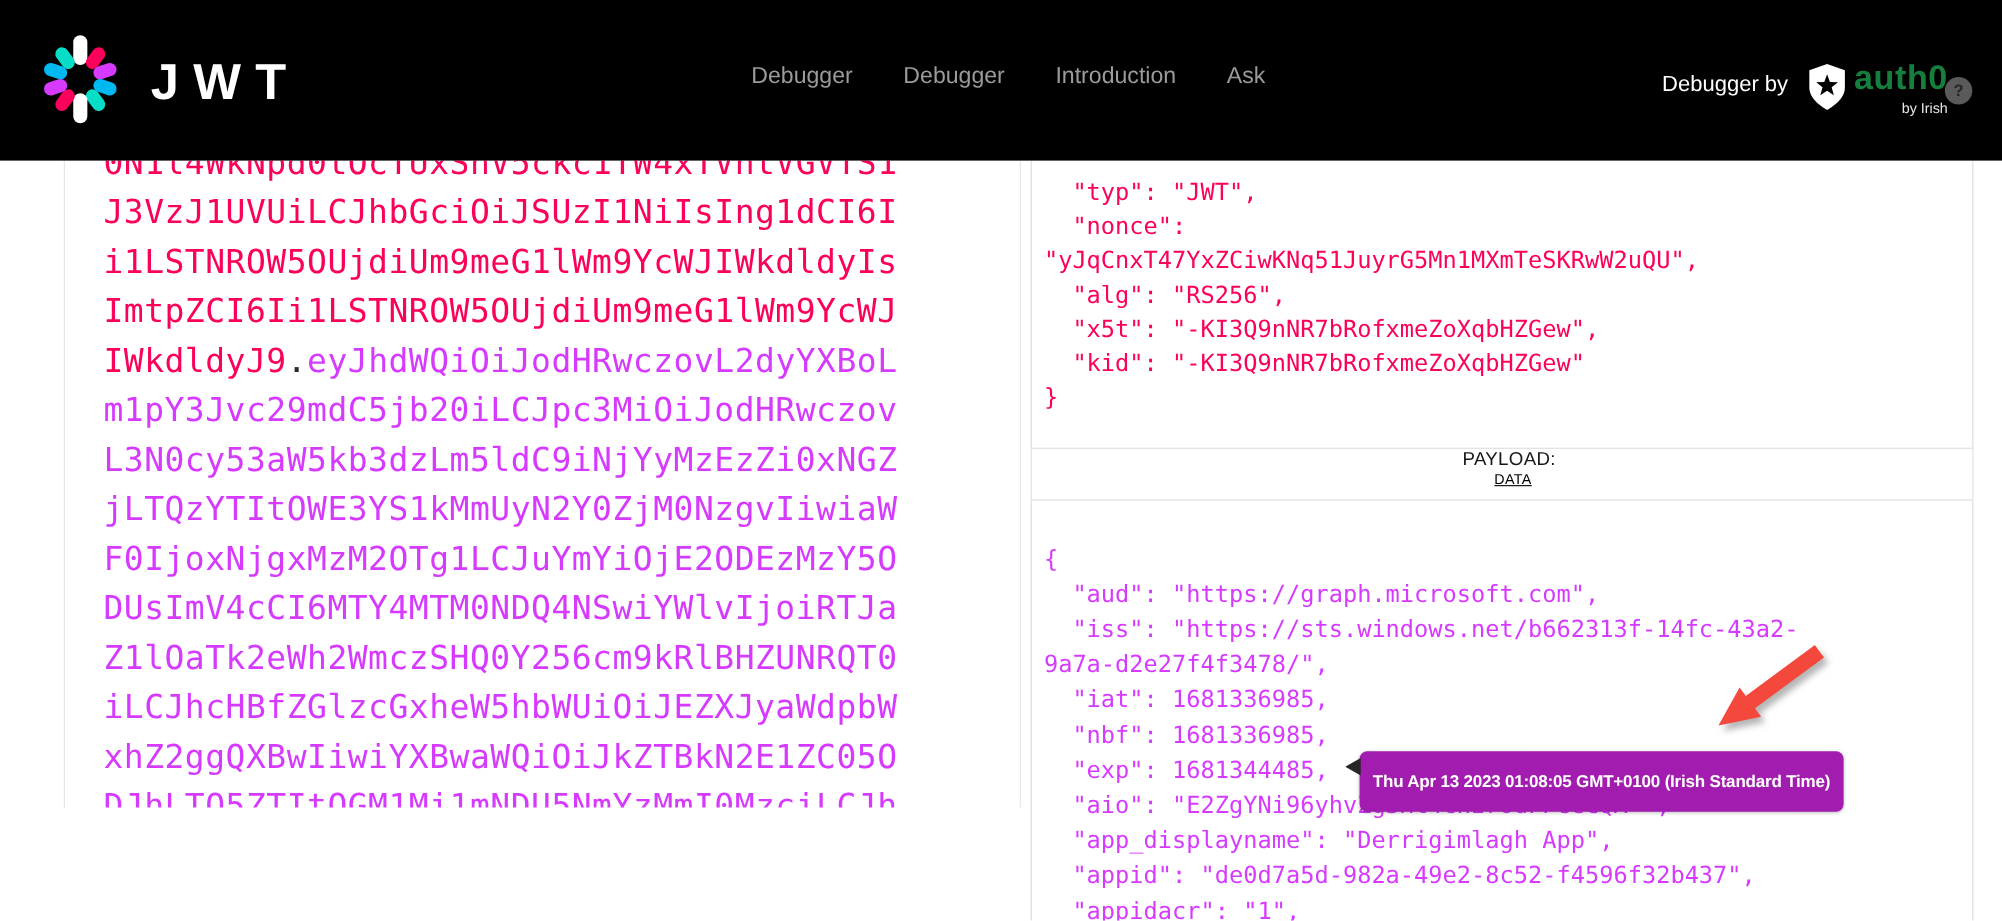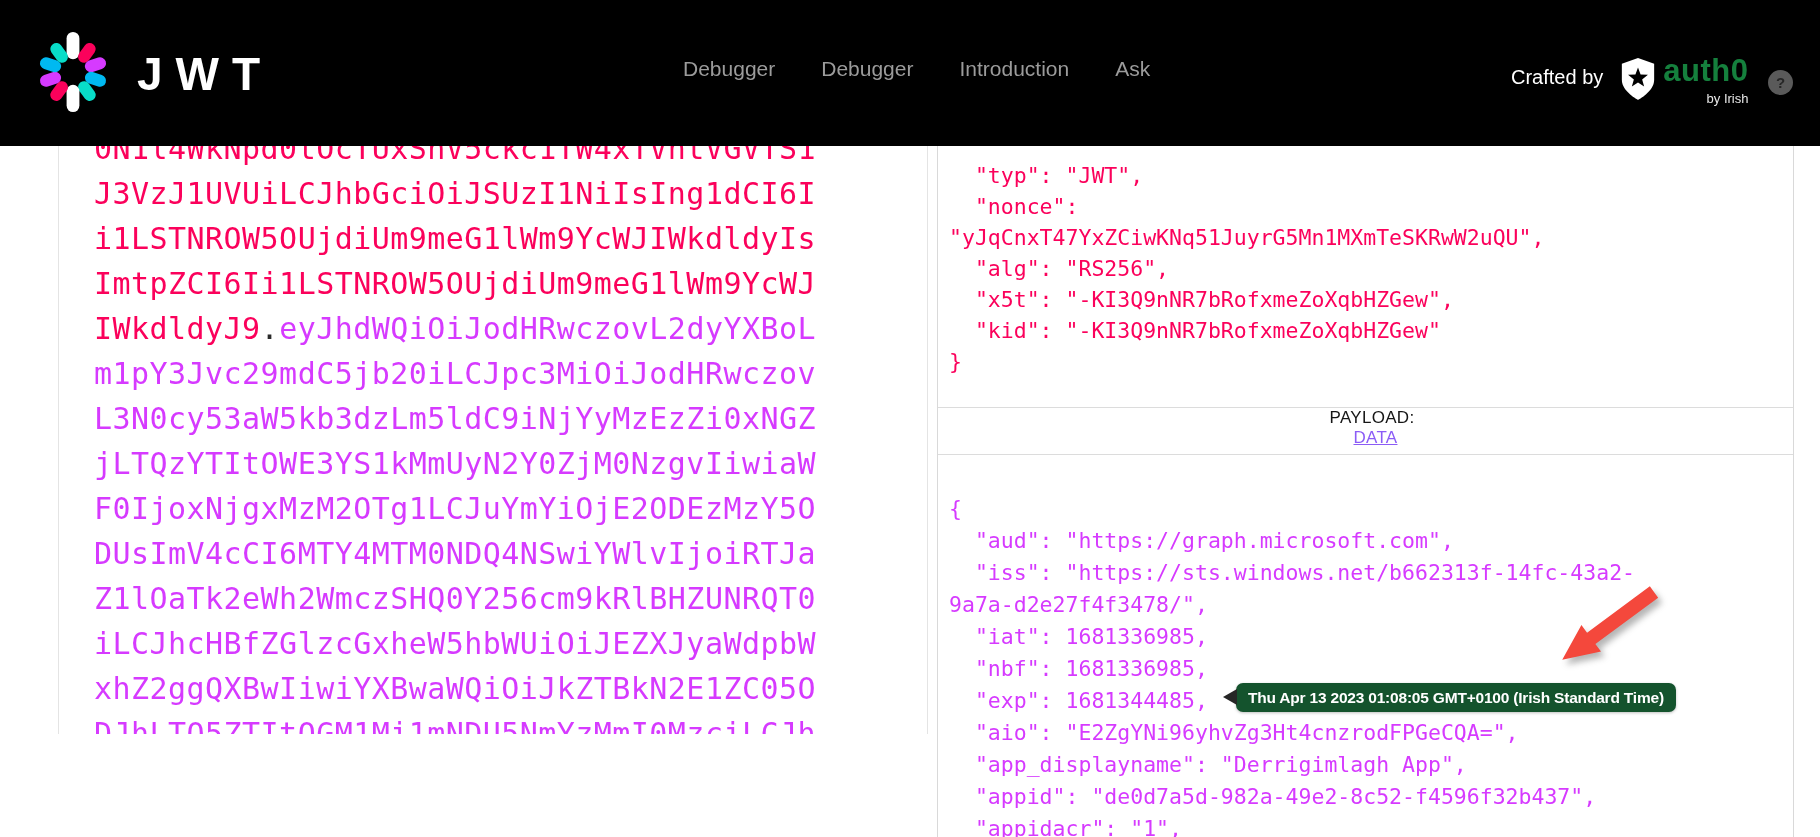--- a/index.html
+++ b/index.html
@@ -36,28 +36,28 @@
   
   .decoded-panel{position:absolute;left:937px;top:146px;width:855px;height:691px;
                  border-left:1px solid #d9d9d9;border-right:1px solid #d9d9d9;background:#fff;}
   .decoded-panel pre{margin:0;font-family:"DejaVu Sans Mono","Liberation Mono",monospace;
                      font-size:21.5px;white-space:pre;}
   .json-header{position:relative;height:261px;overflow:hidden;}
   .json-header pre{position:absolute;top:14px;left:11px;line-height:31px;color:#fb015b;}
   .strip{height:46px;border-top:1px solid #dcdcdc;border-bottom:1px solid #dcdcdc;
          display:flex;align-items:center;padding-left:13px;background:#fff;flex-direction:column;}
   .strip-label{color:#161616;font-size:17px;letter-spacing:0.3px;}
-  .strip-sub{color:#8b5cf6;font-size:17px;letter-spacing:0.3px;margin-left:7px;text-decoration:underline;}
+  .strip-sub{color:#000000;font-size:13px;letter-spacing:0.3px;margin-left:7px;text-decoration:underline;}
   .json-payload{position:relative;height:383px;overflow:hidden;}
   .json-payload pre{position:absolute;top:38px;left:11px;line-height:32px;color:#d63aff;}
 
   
-  .tooltip{position:absolute;left:1236px;top:683px;height:29px;background:#14532d;border-radius:7px;
+  .tooltip{position:absolute;left:1236px;top:683px;height:29px;background:#a21caf;border-radius:7px;
            color:#fff;font-size:15.5px;font-weight:bold;letter-spacing:-0.2px;line-height:29px;
-           padding:0 12px;white-space:nowrap;z-index:30;box-shadow:0 1px 3px rgba(0,0,0,.25);text-align:center;}
+           padding:13px 12px;white-space:nowrap;z-index:30;box-shadow:0 1px 3px rgba(0,0,0,.25);text-align:center;}
   .tooltip .notch{position:absolute;left:-13px;top:6px;width:0;height:0;
                   border-top:8px solid transparent;border-bottom:8px solid transparent;
                   border-right:14px solid #262626;}
 
   
   .red-arrow{position:absolute;left:1532px;top:582px;z-index:40;
              filter:drop-shadow(4px 5px 3px rgba(90,90,90,0.45));}
 </style>
 </head>
 <body>
@@ -102,21 +102,21 @@
     </div>
 
     <nav class="nav">
       <a>Debugger</a>
       <a>Debugger</a>
       <a>Introduction</a>
       <a>Ask</a>
     </nav>
 
     <div class="crafted">
-      <span class="crafted-label">Crafted by</span>
+      <span class="crafted-label">Debugger by</span>
       <div class="auth0-wrap">
         <svg width="38" height="46" viewBox="0 0 40 46" style="margin-top:8px;">
           <path d="M20 1 L37 7 V24 C37 36 20 45 20 45 C20 45 3 36 3 24 V7 Z" fill="#ffffff"></path>
           <polygon fill="#000000" points="20,11 22.7,18.28 30.46,18.6 24.37,23.42 26.47,30.9 20,26.6 13.53,30.9 15.63,23.42 9.54,18.6 17.3,18.28"></polygon>
         </svg>
         <span class="auth0-text">
           <span class="auth0-name">auth0</span>
           <span class="byokta">by Irish</span>
         </span>
       </div>

